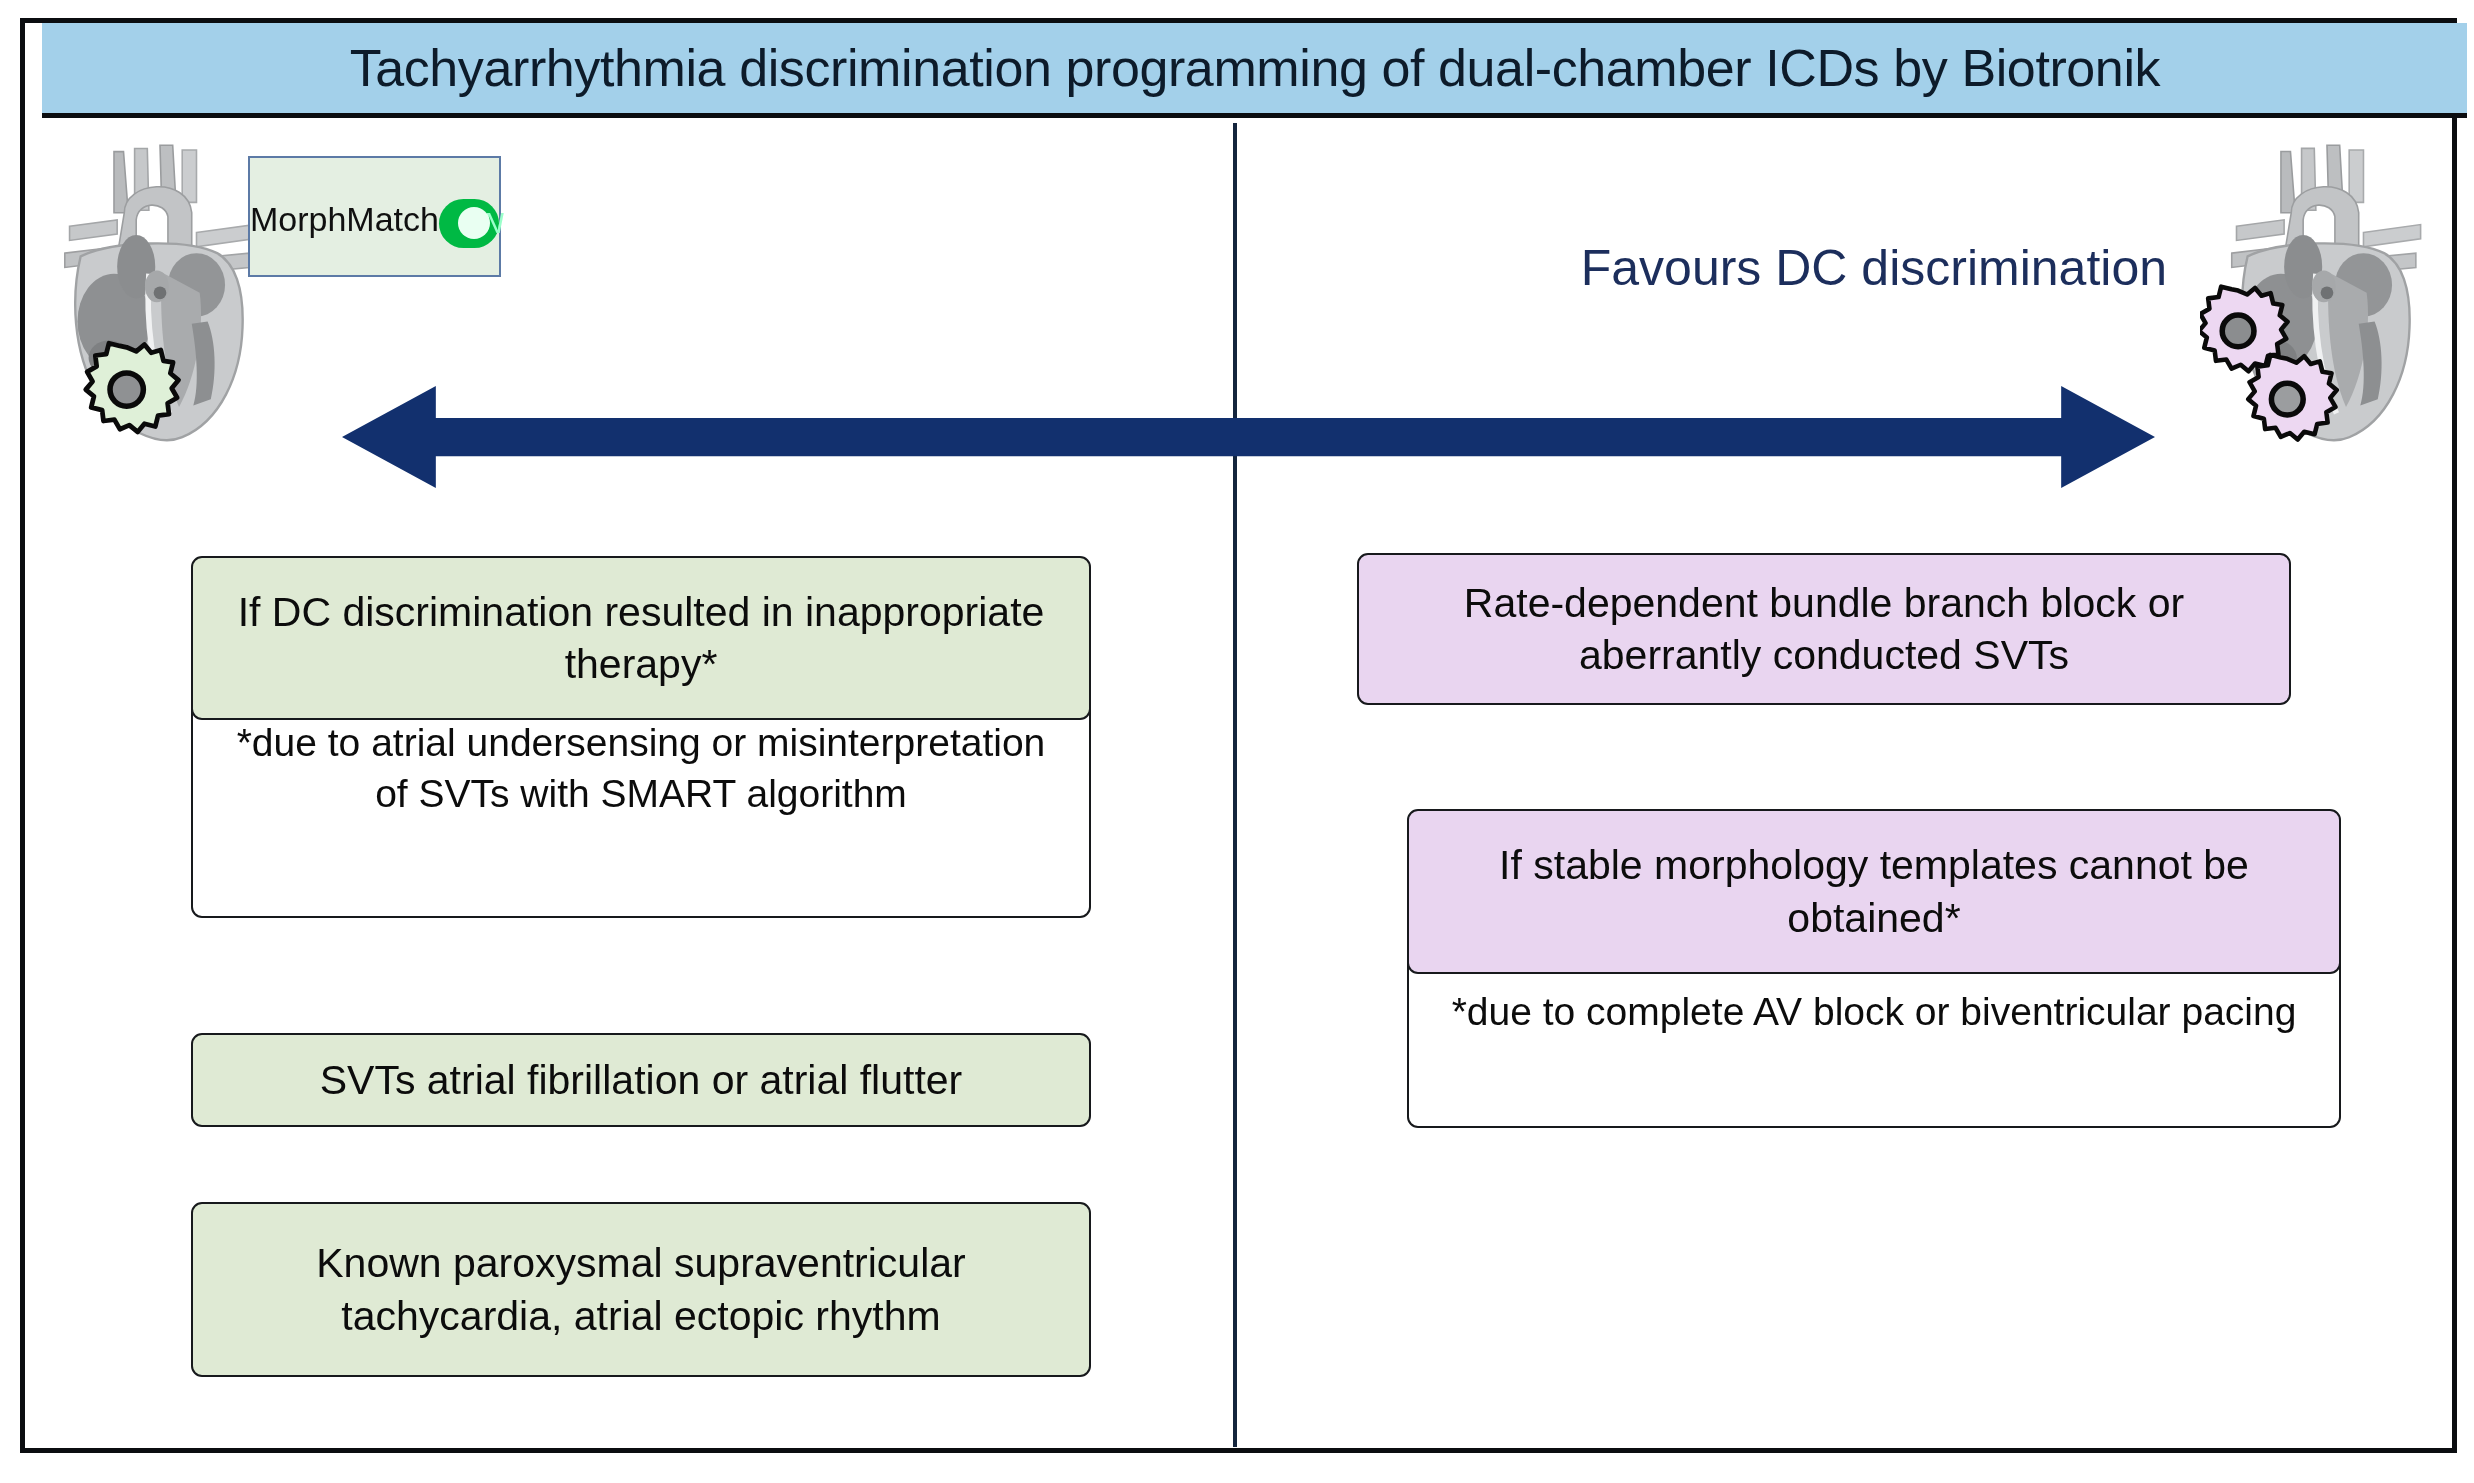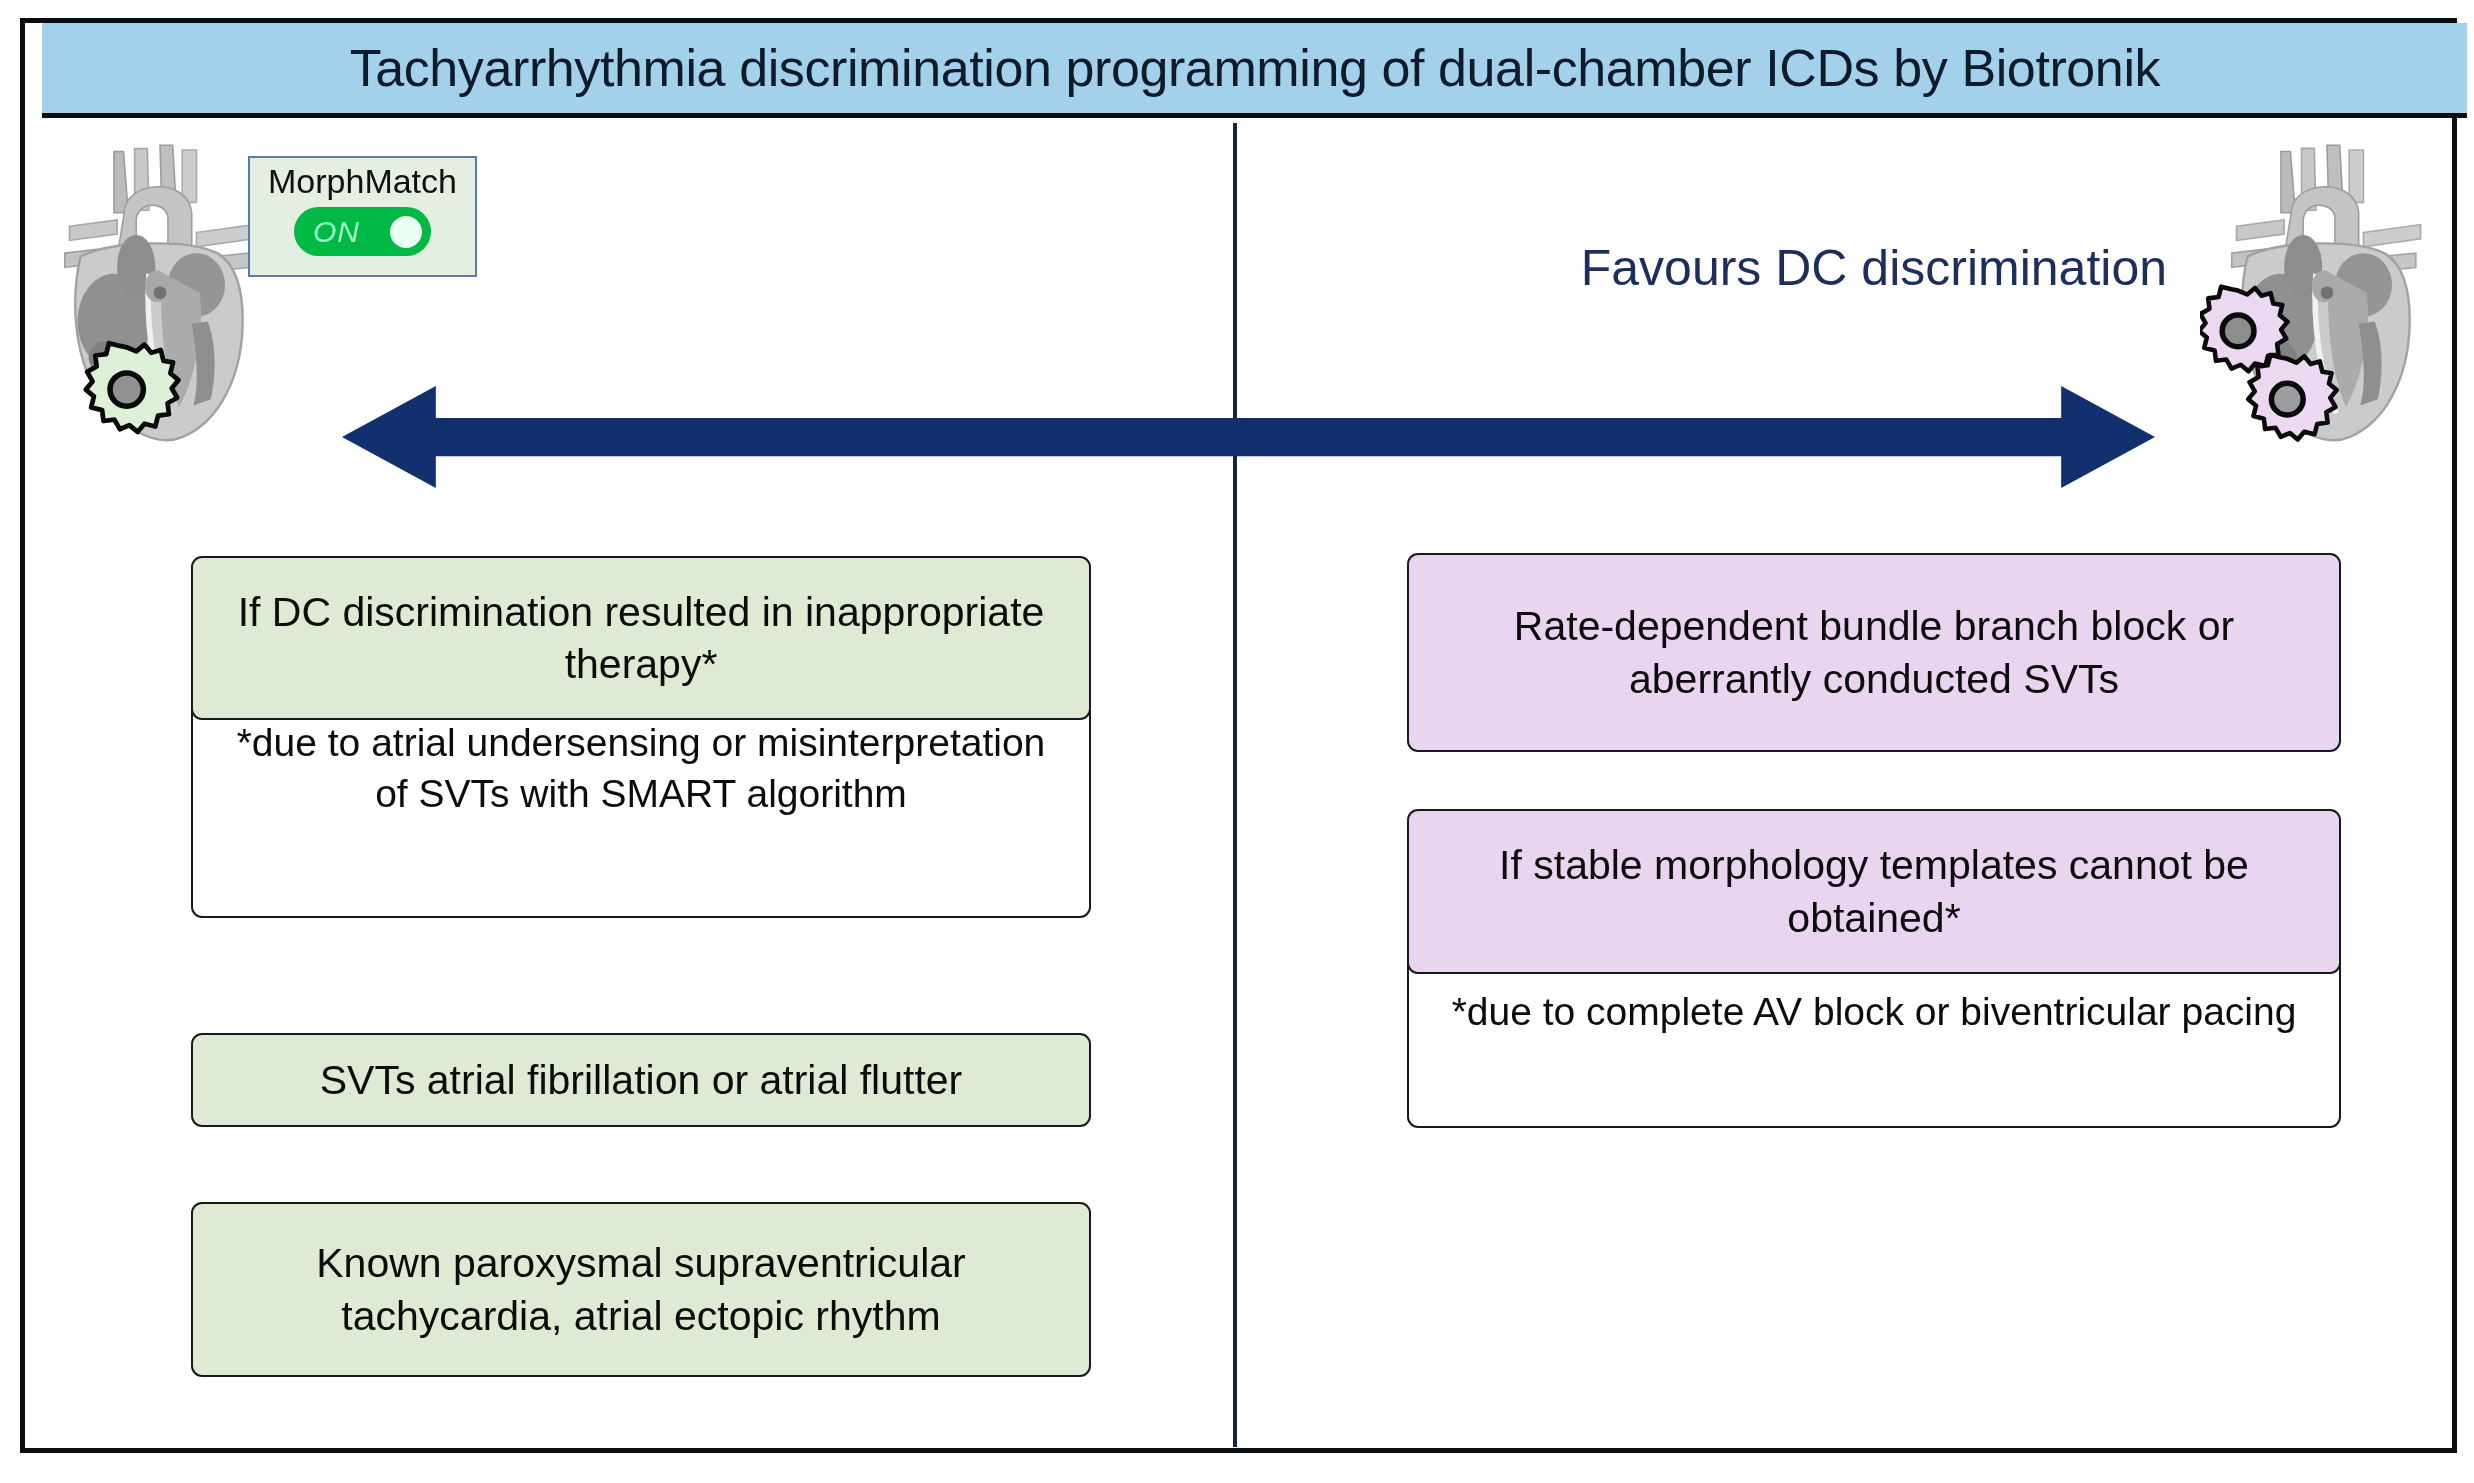--- a/index.html
+++ b/index.html
@@ -62,25 +62,25 @@
 
   
   .heart-wrap{position:absolute;}
   .heart-left{left:41px;top:137px;width:238px;height:318px;}
   .heart-right{left:2200px;top:137px;width:246px;height:318px;}
   .heart-wrap svg{display:block;width:100%;height:100%;}
 
   
   .morph-box{
     position:absolute;left:248px;top:156px;
-    width:229px;height:121px;
+    width:253px;height:121px;
     background:#e4efe2;
     border:2.4px solid #5c7aa6;
     box-sizing:border-box;
-    display:flex;flex-direction:column;
+    display:flex;flex-direction:row;
     align-items:center;justify-content:flex-start;
     padding-top:6.4px;
   }
   .morph-label{
     font-size:34px;color:#101010;line-height:1.05;
     font-family:"Liberation Sans","DejaVu Sans",sans-serif;
   }
   .toggle{
     margin-top:7.2px;
     width:137px;height:49px;border-radius:27px;
@@ -126,21 +126,21 @@
     font-size:39px;line-height:1.3;
   }
 
   
   .L-note1{left:191px;top:620px;width:900px;height:298px;}
   .L-box1 {left:191px;top:556px;width:900px;height:164px;z-index:3;}
   .L-box2 {left:191px;top:1033px;width:900px;height:94px;}
   .L-box3 {left:191px;top:1202px;width:900px;height:175px;}
 
   
-  .R-box1 {left:1407px;top:553px;width:934px;height:199px;}
+  .R-box1 {left:1357px;top:553px;width:934px;height:152px;}
   .R-note2{left:1407px;top:897px;width:934px;height:231px;}
   .R-box2 {left:1407px;top:809px;width:934px;height:165px;z-index:3;}
 </style>
 </head>
 <body>
 
 <div id="canvas">
 
   <div class="frame"></div>
 

